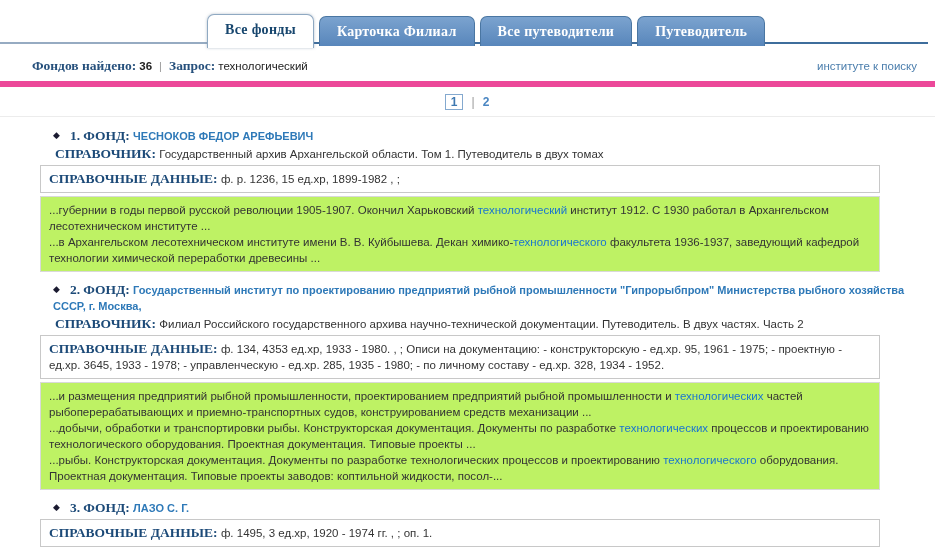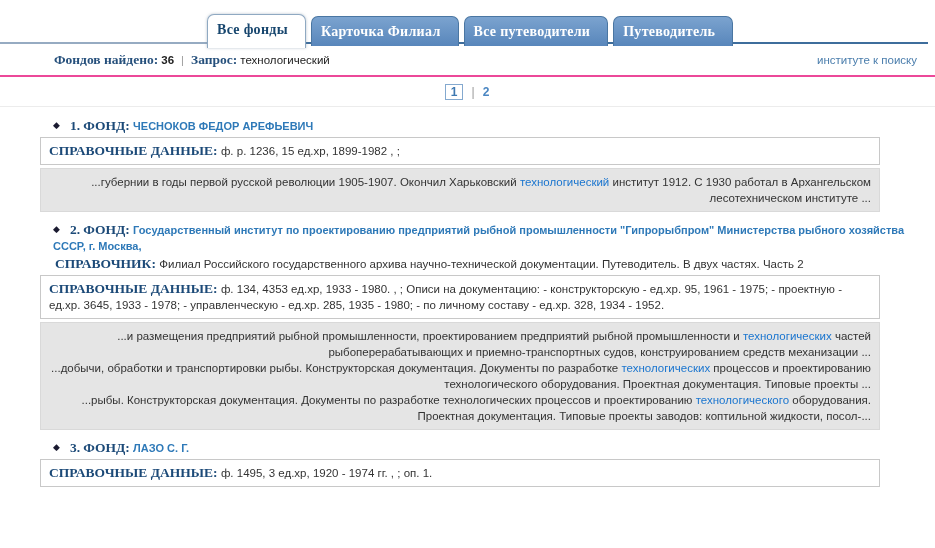--- a/index.html
+++ b/index.html
@@ -5,36 +5,36 @@
   * { box-sizing: border-box; margin: 0; padding: 0; }
   html, body { width: 935px; height: 548px; overflow: hidden; background: #fff; }
   body { font-family: "Liberation Sans", "DejaVu Sans", sans-serif; font-size: 11px; color: #333; }
 
   
   .tabbar { position: relative; height: 46px; padding: 14px 0 0 207px; white-space: nowrap; }
   .tabline-left { position: absolute; bottom: 2px; left: 0; width: 209px; height: 2px; background: #96abc2; }
   .tabline-right { position: absolute; bottom: 2px; left: 209px; right: 7px; height: 2px; background: #3e6d9c; }
   .tab {
     display: inline-block; position: relative; z-index: 1;
-    margin-right: 5px; padding: 7px 17px 6px 9px;
+    margin-right: 5px; padding: 7px 17px 6px 17px;
     font-family: "Liberation Serif", "DejaVu Serif", serif;
     font-weight: bold; font-size: 14px; letter-spacing: .3px;
     color: #ffffff; background: linear-gradient(#7ba3cf, #5886bb);
     border: 1px solid #4a76a2; border-bottom: none;
     border-radius: 7px 7px 0 0; cursor: pointer; vertical-align: bottom;
   }
   .tab.active {
     background: #ffffff; color: #17466e;
     border: 1px solid #8fa9c2; border-bottom: none;
     box-shadow: 0 0 3px rgba(120,140,160,.55);
     padding-bottom: 10px; margin-bottom: -2px; z-index: 2;
   }
 
   
-  .statusrow { position: relative; padding: 6px 18px 7px 54px; border-bottom: 2px solid #ec4899; }
+  .statusrow { position: relative; padding: 6px 18px 7px 32px; border-bottom: 6px solid #ec4899; margin-top: 6px; }
   .status-label { font-family: "Liberation Serif", "DejaVu Serif", serif; font-weight: bold; font-size: 13.5px; color: #26507c; }
   .status-value { font-size: 11.5px; color: #222; font-weight: bold; }
   .status-query { font-size: 11.5px; color: #222; font-weight: normal; }
   .status-sep { color: #999; padding: 0 4px; }
   .back-link { position: absolute; right: 18px; top: 8px; color: #4a7dac; text-decoration: none; font-size: 11.5px; cursor: pointer; }
 
   
   .pagerow { text-align: center; padding: 7px 1px 6px 0; border-bottom: 1px solid #ececec; }
   .page-current { display: inline-block; border: 1px solid #84a9cf; padding: 0 5px; color: #3f79b1; font-weight: bold; font-size: 12px; background: #fff; }
   .page-sep { color: #999; padding: 0 5px; font-size: 12px; }
@@ -51,22 +51,22 @@
   }
   .fund-link { color: #2e79b8; font-weight: bold; font-size: 11px; text-decoration: none; cursor: pointer; }
   .guide-row { margin: 1px 20px 3px 31px; line-height: 15px; }
   .guide-text { color: #333; font-size: 11.5px; }
   .ref-box {
     margin: 3px 55px 3px 16px; padding: 5px 8px;
     background: #fff; border: 1px solid #c8c8c8; line-height: 16px;
   }
   .snip-box {
     margin: 0 55px 0 16px; padding: 5px 8px;
-    background: #e5e5e5; border: 1px solid #d9d9d9;
-    color: #333; font-size: 11.5px; line-height: 16px; text-align: right;
+    background: #bef264; border: 1px solid #d9d9d9;
+    color: #333; font-size: 11.5px; line-height: 16px;
   }
   .snip { display: block; }
   .hl { color: #1a75cf; cursor: pointer; }
 </style>
 </head>
 <body>
 
 <div class="tabbar">
   <span><span class="tab active">Все фонды</span><span class="tab">Карточка Филиал</span><span class="tab">Все путеводители</span><span class="tab">Путеводитель</span></span>
   <div class="tabline-left"></div>
@@ -89,26 +89,31 @@
 </div>
 
 <div class="results">
   <div class="entry">
     <div class="entry-head">
       <span class="bullet">◆</span>
       <span class="entry-num">1.</span>
       <span class="fund-label"> ФОНД: </span>
       <a class="fund-link">ЧЕСНОКОВ ФЕДОР АРЕФЬЕВИЧ</a>
     </div>
+    <div class="guide-row">
+      <span class="inline-label">СПРАВОЧНИК: </span>
+      <span class="guide-text">Государственный архив Архангельской области. Том 1. Путеводитель в двух томах</span>
+    </div>
     <div class="ref-box">
       <span class="inline-label">СПРАВОЧНЫЕ ДАННЫЕ: </span>
       <span class="guide-text">ф. р. 1236, 15 ед.хр, 1899-1982 , ;</span>
     </div>
     <div class="snip-box">
         <span class="snip"><span>...губернии в годы первой русской революции 1905-1907. Окончил Харьковский </span><span class="hl">технологический</span><span> институт 1912. С 1930 работал в Архангельском лесотехническом институте ...</span></span>
+        <span class="snip"><span>...в Архангельском лесотехническом институте имени В. В. Куйбышева. Декан химико-</span><span class="hl">технологического</span><span> факультета 1936-1937, заведующий кафедрой технологии химической переработки древесины ...</span></span>
       </div>
   </div>
 
   <div class="entry">
     <div class="entry-head">
       <span class="bullet">◆</span>
       <span class="entry-num">2.</span>
       <span class="fund-label"> ФОНД: </span>
       <a class="fund-link">Государственный институт по проектированию предприятий рыбной промышленности "Гипрорыбпром" Министерства рыбного хозяйства СССР, г. Москва,</a>
     </div>

